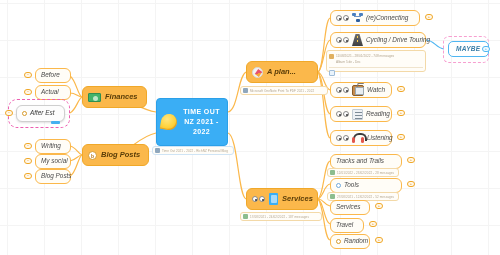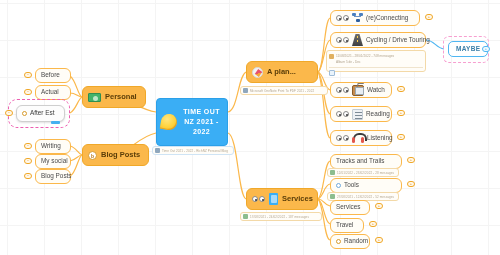--- a/index.html
+++ b/index.html
@@ -199,21 +199,21 @@
   .ic-head::after { content:""; position:absolute; left:0; top:4px; width:3px; height:6px; background:#e2574c; border-radius:1.5px; box-shadow: 9px 0 0 #e2574c; }
   .ic-eye { width: 13px; height: 8px; display:flex; gap:1px; align-items:center; }
   .ic-eye b { width:6px; height:6px; border-radius:50%; background:#fff; border:1px solid #8a8a8a; display:block; position:relative; }
   .ic-eye b::after { content:""; position:absolute; left:1.6px; top:1.6px; width:2.4px; height:2.4px; border-radius:50%; background:#333; }
   .ic-sq { width:6px; height:6px; border-radius:1px; border:1px solid #9fbcd8; background:#e9f3fb; }
   .ic-mini { width:5px; height:5px; border-radius:50%; border:1px solid #d79a2c; background:#fff; }
   .ic-mini.b { border-color:#6fa8dc; }
   .ic-att { width:5px; height:5px; border-radius:1px; background:#8fa7bd; }
   .ic-att.grn { background:#8cbd8f; }
   .ic-att.org { background:#e0b060; }
-  .lbl { position: relative; top: .2px; }
+  .lbl { position: relative; top: .2px; font-style: italic; }
 </style>
 </head>
 <body>
 
 <div id="canvas">
 
   <svg class="links" viewBox="0 0 500 255">
     <g fill="none" stroke="#fbb84b" stroke-width="1.2">
 
       <path d="M156,112 C140,110 128,98 116,97"></path>
@@ -257,21 +257,21 @@
       <div>2022</div>
     </div>
   </div>
   <div class="meta blue" style="left:152px; top:146px; width:82px;">
     <span class="ic ic-att"></span>
     <span class="mtxt">Time Out 2021 - 2022 - RichNZ Personal Blog</span>
   </div>
 
   <div class="node l1" style="left:82px; top:86px;">
     <span class="ic ic-money"></span>
-    <span class="lbl">Personal</span>
+    <span class="lbl">Finances</span>
   </div>
 
   <div class="node l2" style="left:35px; top:68px; width:36px;">
     <span class="lbl">Before</span>
   </div>
   <div class="pill" style="left:24px; top:72px;">−</div>
 
   <div class="node l2" style="left:35px; top:85px; width:36px;">
     <span class="lbl">Actual</span>
   </div>

